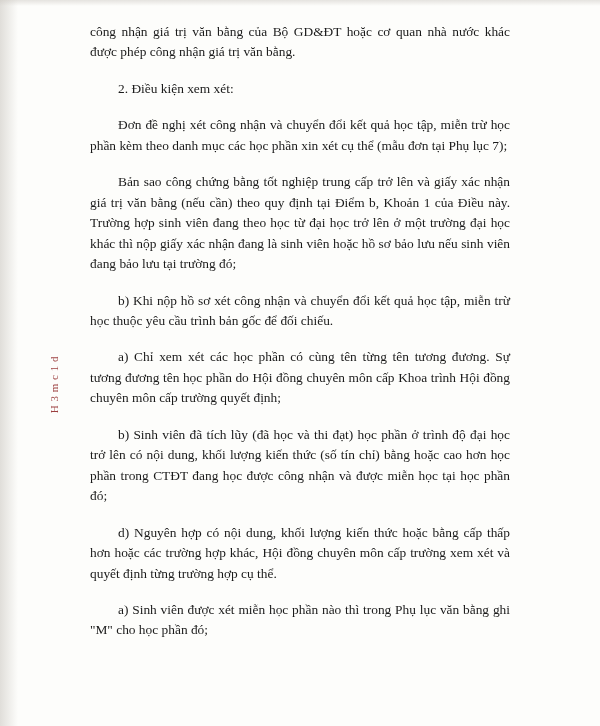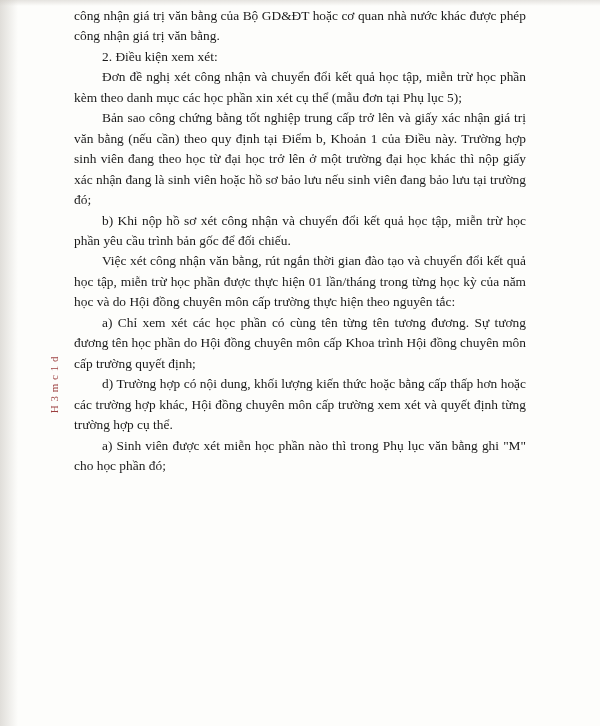--- a/index.html
+++ b/index.html
@@ -20,21 +20,21 @@
     left: 74px;
     top: 6px;
     width: 452px;
     color: #1a1a1a;
     font-size: 13.4px;
     line-height: 20.45px;
     text-align: justify;
     text-justify: inter-word;
   }
   .doc-body p {
-    margin: 0;
+    margin: 16px;
     padding: 0;
     text-align: justify;
   }
   .p-indent {
     text-indent: 28px;
   }
   .p-flush {
     text-indent: 0;
   }
   .side-mark {
@@ -76,23 +76,23 @@
 <div class="page">
 
   <div class="edge-shadow-left"></div>
   <div class="edge-shadow-top"></div>
 
   <div class="side-mark">H 3 m c 1 d</div>
 
   <div class="doc-body">
     <p class="p-flush">công nhận giá trị văn bằng của Bộ GD&amp;ĐT hoặc cơ quan nhà nước khác được phép công nhận giá trị văn bằng.</p>
     <p class="p-indent">2. Điều kiện xem xét:</p>
-    <p class="p-indent">Đơn đề nghị xét công nhận và chuyển đổi kết quả học tập, miễn trừ học phần kèm theo danh mục các học phần xin xét cụ thể (mẫu đơn tại Phụ lục 5);</p>
+    <p class="p-indent">Đơn đề nghị xét công nhận và chuyển đổi kết quả học tập, miễn trừ học phần kèm theo danh mục các học phần xin xét cụ thể (mẫu đơn tại Phụ lục 7);</p>
     <p class="p-indent">Bản sao công chứng bằng tốt nghiệp trung cấp trở lên và giấy xác nhận giá trị văn bằng (nếu cần) theo quy định tại Điểm b, Khoản 1 của Điều này. Trường hợp sinh viên đang theo học từ đại học trở lên ở một trường đại học khác thì nộp giấy xác nhận đang là sinh viên hoặc hồ sơ bảo lưu nếu sinh viên đang bảo lưu tại trường đó;</p>
-    <p class="p-indent">b) Khi nộp hồ sơ xét công nhận và chuyển đổi kết quả học tập, miễn trừ học phần yêu cầu trình bản gốc để đối chiếu.</p>
-    <p class="p-indent">Việc xét công nhận văn bằng, rút ngắn thời gian đào tạo và chuyển đổi kết quả học tập, miễn trừ học phần được thực hiện 01 lần/tháng trong từng học kỳ của năm học và do Hội đồng chuyên môn cấp trường thực hiện theo nguyên tắc:</p>
+    <p class="p-indent">b) Khi nộp hồ sơ xét công nhận và chuyển đổi kết quả học tập, miễn trừ học thuộc yêu cầu trình bản gốc để đối chiếu.</p>
     <p class="p-indent">a) Chỉ xem xét các học phần có cùng tên từng tên tương đương. Sự tương đương tên học phần do Hội đồng chuyên môn cấp Khoa trình Hội đồng chuyên môn cấp trường quyết định;</p>
-    <p class="p-indent">d) Trường hợp có nội dung, khối lượng kiến thức hoặc bằng cấp thấp hơn hoặc các trường hợp khác, Hội đồng chuyên môn cấp trường xem xét và quyết định từng trường hợp cụ thể.</p>
+    <p class="p-indent">b) Sinh viên đã tích lũy (đã học và thi đạt) học phần ở trình độ đại học trở lên có nội dung, khối lượng kiến thức (số tín chỉ) bằng hoặc cao hơn học phần trong CTĐT đang học được công nhận và được miễn học tại học phần đó;</p>
+    <p class="p-indent">d) Nguyên hợp có nội dung, khối lượng kiến thức hoặc bằng cấp thấp hơn hoặc các trường hợp khác, Hội đồng chuyên môn cấp trường xem xét và quyết định từng trường hợp cụ thể.</p>
     <p class="p-indent">a) Sinh viên được xét miễn học phần nào thì trong Phụ lục văn bằng ghi "M" cho học phần đó;</p>
 
   </div>
 
 </div>
 
 </body></html>

